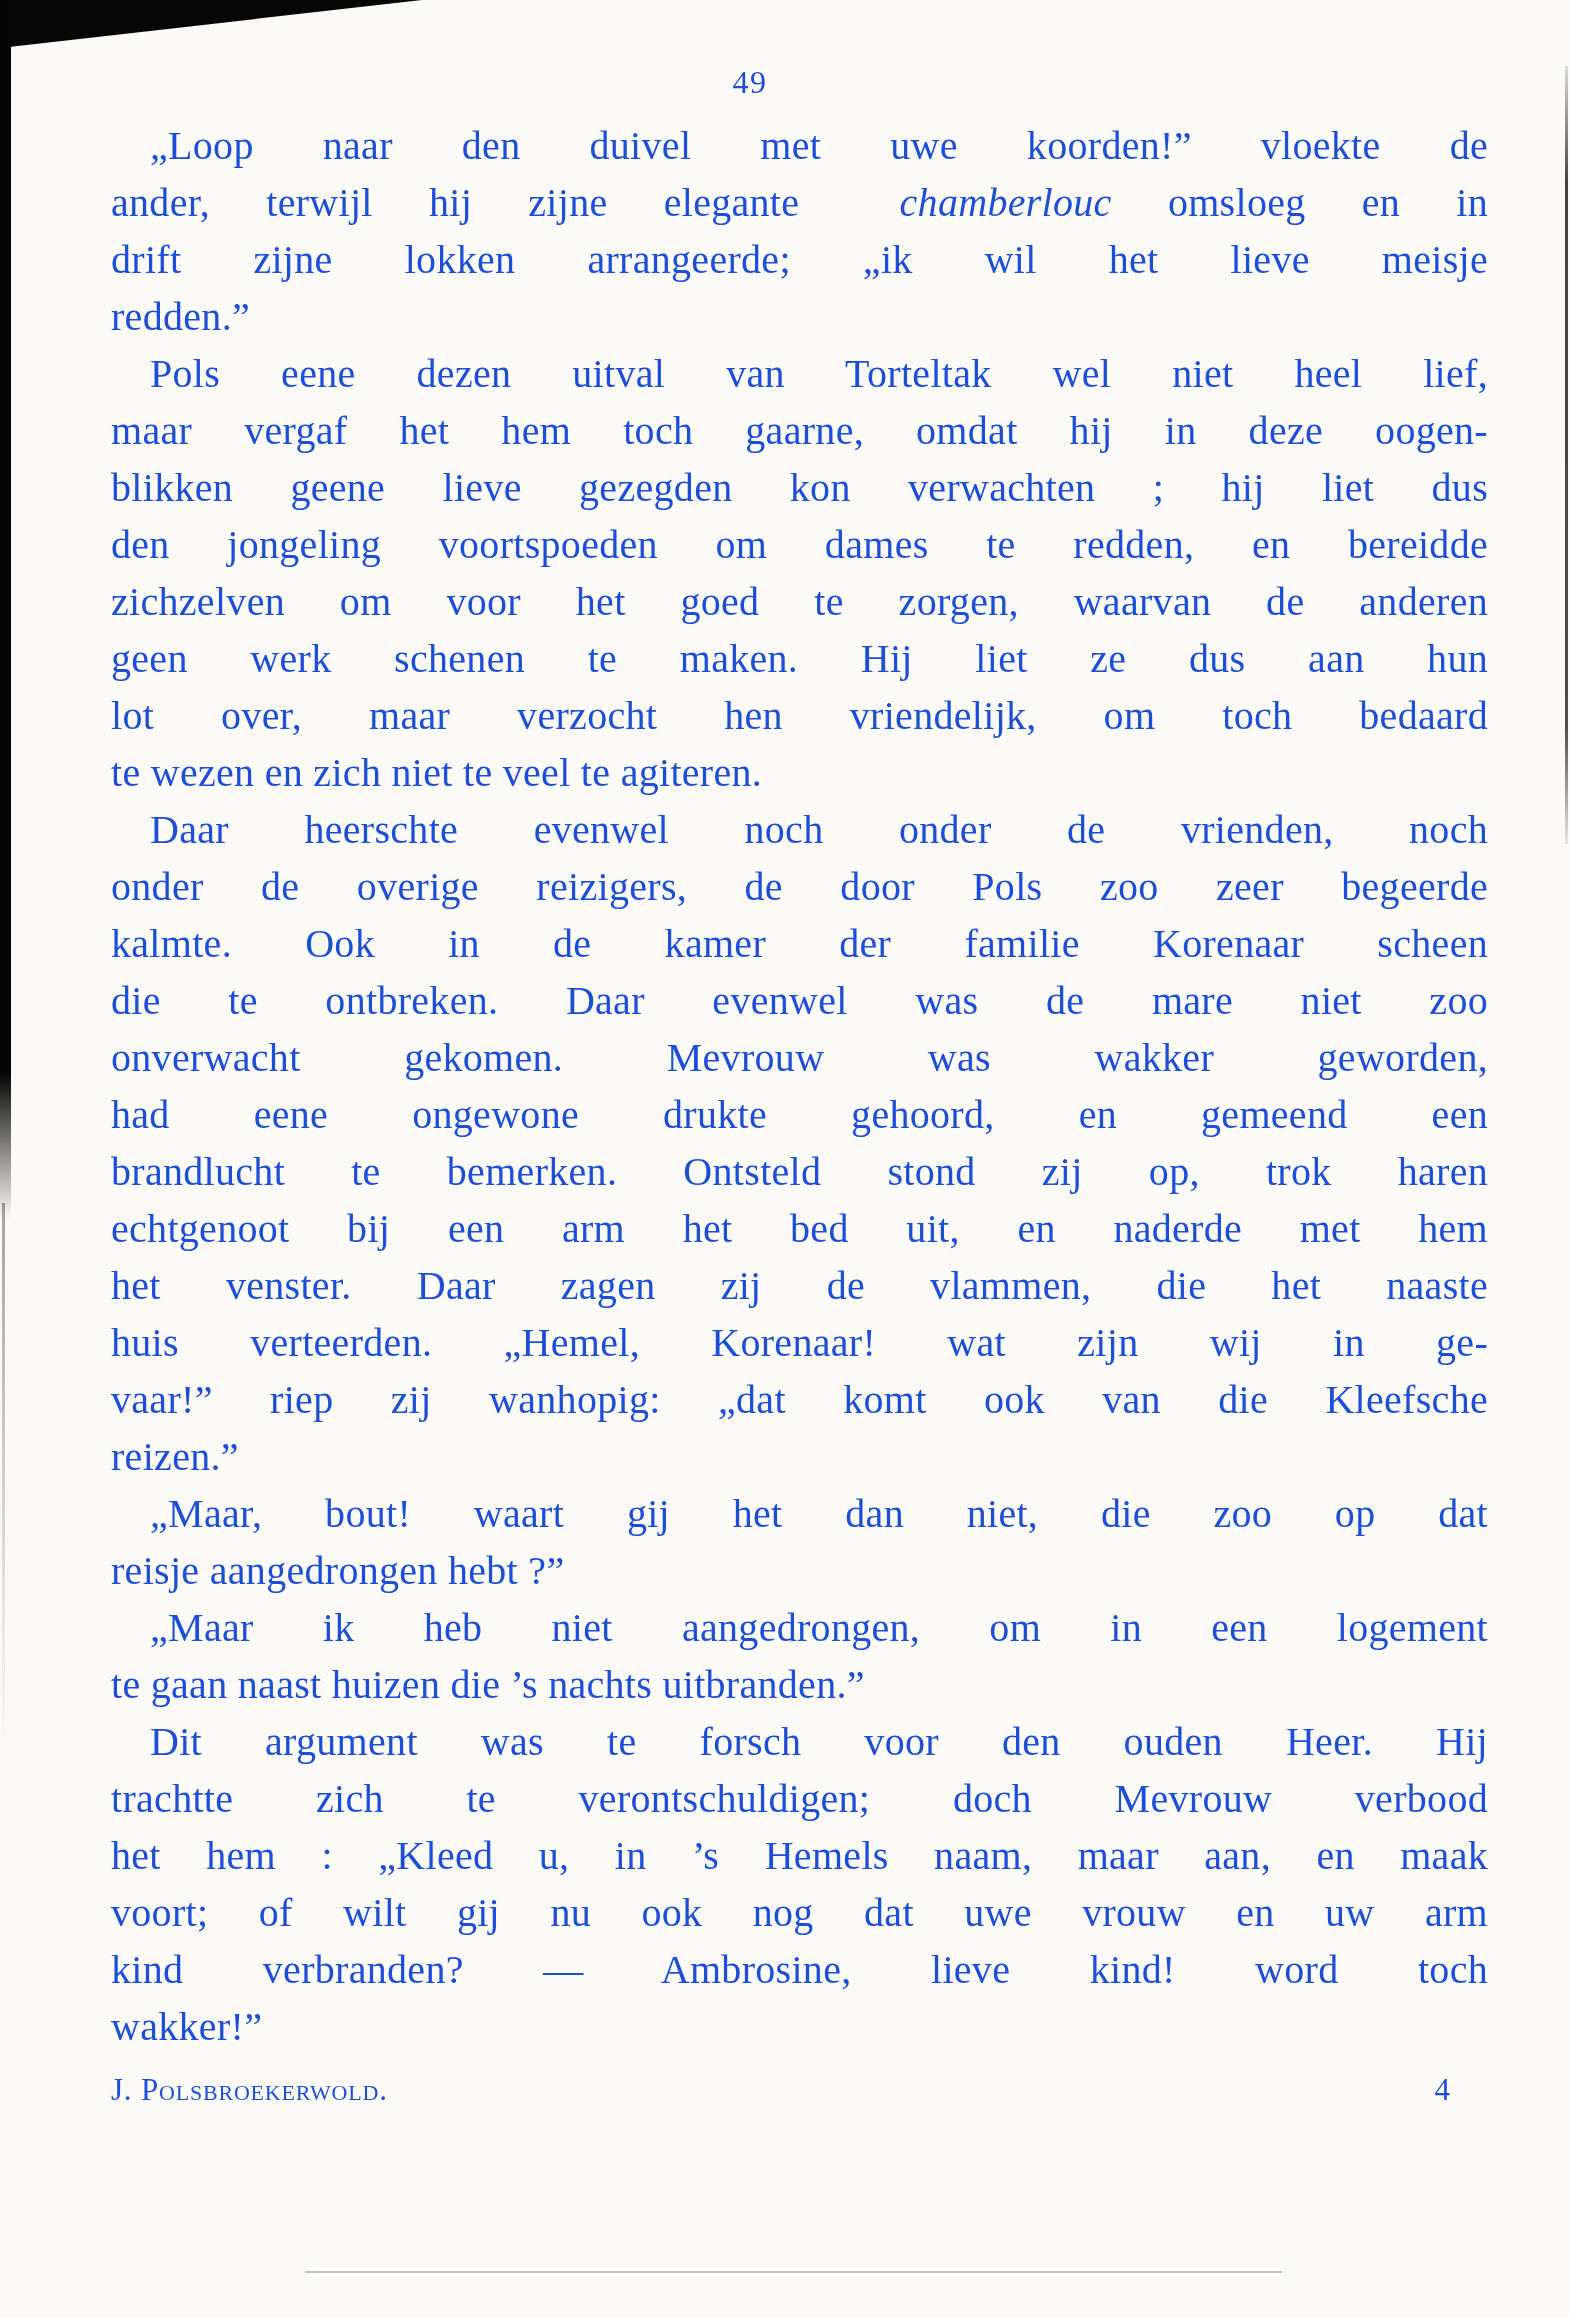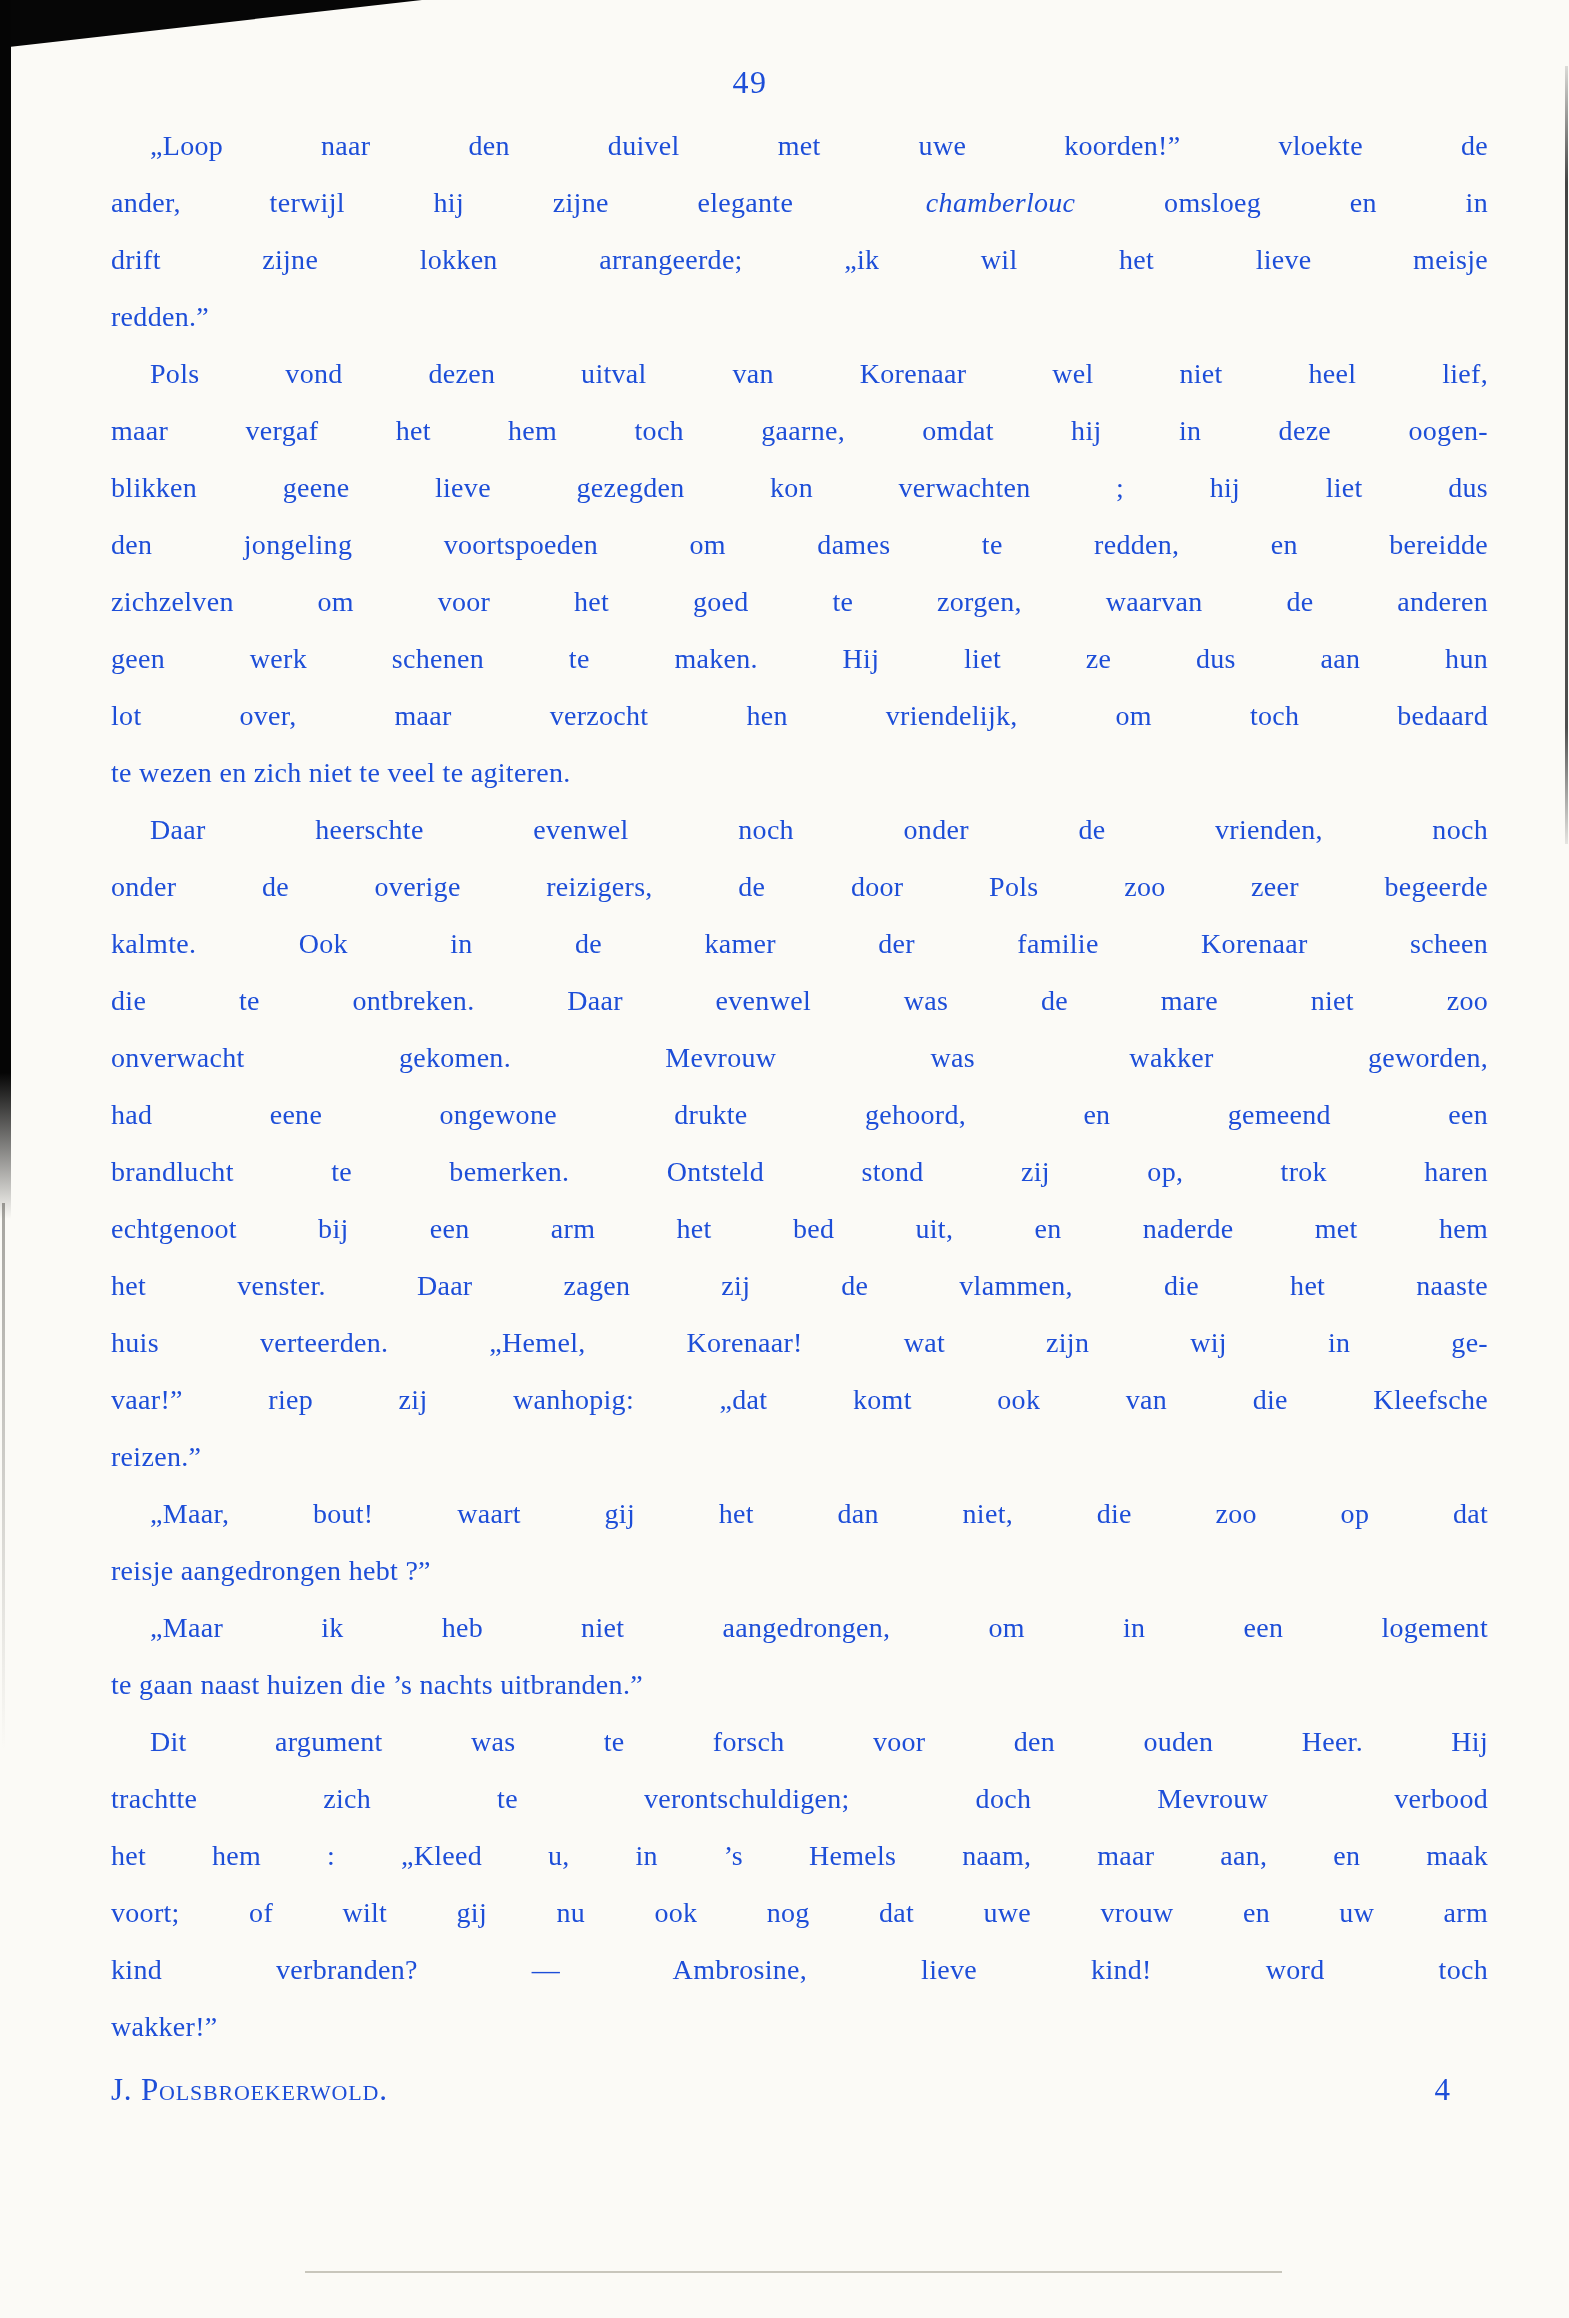--- a/index.html
+++ b/index.html
@@ -50,21 +50,21 @@
     font-size: 32px;
     letter-spacing: 1.6px;
   }
 
   
   .text-block {
     position: absolute;
     left: 111px;
     top: 117px;
     width: 1377px;
-    font-size: 28px;
+    font-size: 40px;
     letter-spacing: 0.3px;
   }
   .line {
     height: 57px;
     line-height: 57px;
     text-align: justify;
     text-align-last: justify;
     white-space: normal;
   }
   .line.first { text-indent: 39px; }
@@ -106,21 +106,21 @@
   <div class="pageno">49</div>
 
   <div class="text-block" id="text-block">
       <div class="para">
         <div class="line first"><span>„Loop naar den duivel met uwe koorden!” vloekte de</span></div>
         <div class="line"><span>ander, terwijl hij zijne elegante </span><span class="it">chamberlouc</span><span> omsloeg en in</span></div>
         <div class="line"><span>drift zijne lokken arrangeerde; „ik wil het lieve meisje</span></div>
         <div class="line last"><span>redden.”</span></div>
       </div>
       <div class="para">
-        <div class="line first"><span>Pols vond dezen uitval van Korenaar wel niet heel lief,</span></div>
+        <div class="line first"><span>Pols eene dezen uitval van Torteltak wel niet heel lief,</span></div>
         <div class="line"><span>maar vergaf het hem toch gaarne, omdat hij in deze oogen-</span></div>
         <div class="line"><span>blikken geene lieve gezegden kon verwachten ; hij liet dus</span></div>
         <div class="line"><span>den jongeling voortspoeden om dames te redden, en bereidde</span></div>
         <div class="line"><span>zichzelven om voor het goed te zorgen, waarvan de anderen</span></div>
         <div class="line"><span>geen werk schenen te maken. Hij liet ze dus aan hun</span></div>
         <div class="line"><span>lot over, maar verzocht hen vriendelijk, om toch bedaard</span></div>
         <div class="line last"><span>te wezen en zich niet te veel te agiteren.</span></div>
       </div>
       <div class="para">
         <div class="line first"><span>Daar heerschte evenwel noch onder de vrienden, noch</span></div>

